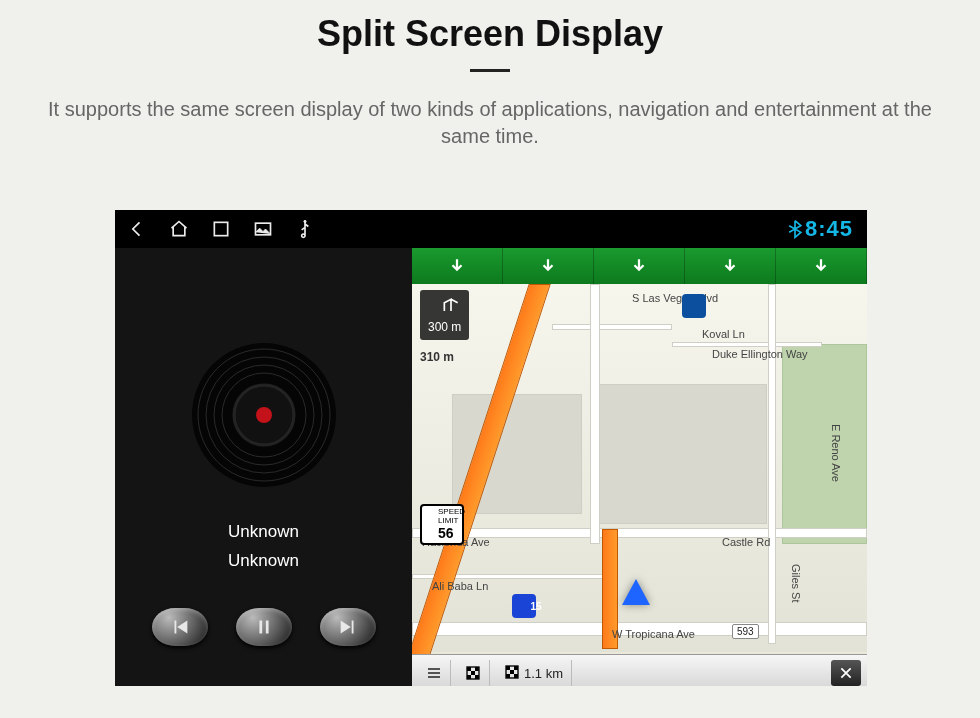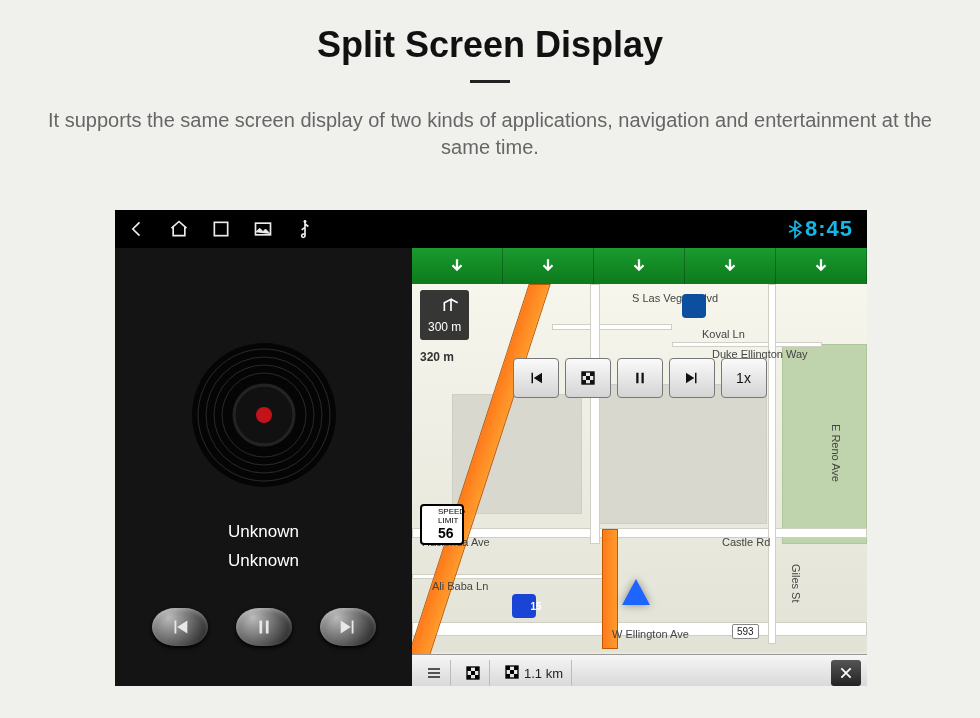--- a/index.html
+++ b/index.html
@@ -8,21 +8,21 @@
     background: #f0f0ed;
     font-family: Arial, Helvetica, sans-serif;
     overflow: hidden;
     position: relative;
   }
   .page-title {
     text-align: center;
     font-size: 36px;
     font-weight: 700;
     color: #111;
-    padding-top: 24px;
+    padding-top: 13px;
   }
   .title-underline {
     width: 40px; height: 3px; background: #222;
     margin: 14px auto 0 auto;
   }
   .page-sub {
     text-align: center;
     font-size: 20px;
     color: #666;
     margin-top: 24px;
@@ -315,73 +315,45 @@
 
         <div class="hwy" style="left:55px; top:0; width:22px; height:380px; transform:skewX(-18deg)"></div>
         <div class="hwy" style="left:190px; top:245px; width:16px; height:120px"></div>
 
         <span class="street-label" style="left:220px; top:8px">S Las Vegas Blvd</span>
         <span class="street-label" style="left:290px; top:44px">Koval Ln</span>
         <span class="street-label" style="left:300px; top:64px">Duke Ellington Way</span>
         <span class="street-label" style="left:10px; top:252px">Hacienda Ave</span>
         <span class="street-label" style="left:20px; top:296px">Ali Baba Ln</span>
         <span class="street-label" style="left:310px; top:252px">Castle Rd</span>
-        <span class="street-label" style="left:200px; top:344px">W Ellington Ave</span>
+        <span class="street-label" style="left:200px; top:344px">W Tropicana Ave</span>
         <span class="street-label v" style="left:430px; top:140px">E Reno Ave</span>
         <span class="street-label v" style="left:390px; top:280px">Giles St</span>
 
         <div class="turn-sign">
           <svg width="20" height="20" viewBox="0 0 24 24">
               <path d="M4 18V8l8-4v14M12 4l8 4" fill="none" stroke="#fff" stroke-width="2"></path>
             </svg>
           <span class="dist">300 m</span>
         </div>
-        <div class="turn-meta">320 m</div>
+        <div class="turn-meta">310 m</div>
 
         <div class="speed-sign">
           <div>SPEED</div>
           <div>LIMIT</div>
           <div class="num">56</div>
         </div>
 
         <span class="shield i15">15</span>
         <span class="shield us">
           <svg viewBox="0 0 24 24" width="14" height="14">
               <circle cx="12" cy="12" r="10" fill="#fff"></circle>
             </svg>
         </span>
 
-        <div class="nav-btns">
-          <div class="nbtn">
-              <svg viewBox="0 0 24 24">
-                <path d="M6 5h2v14H6zM20 5v14L9 12z"></path>
-              </svg>
-            </div>
-          <div class="nbtn chk">
-            <svg viewBox="0 0 24 24">
-                <rect x="3" y="3" width="18" height="18" fill="none" stroke="#000" stroke-width="2"></rect>
-              <rect x="3" y="3" width="6" height="6"></rect>
-                <rect x="15" y="3" width="6" height="6"></rect>
-              <rect x="9" y="9" width="6" height="6"></rect>
-              <rect x="3" y="15" width="6" height="6"></rect>
-                <rect x="15" y="15" width="6" height="6"></rect>
-              </svg>
-          </div>
-          <div class="nbtn">
-              <svg viewBox="0 0 24 24">
-                <path d="M7 5h3v14H7zM14 5h3v14h-3z"></path>
-              </svg>
-            </div>
-          <div class="nbtn">
-              <svg viewBox="0 0 24 24">
-                <path d="M16 5h2v14h-2zM4 5v14l11-7z"></path>
-              </svg>
-            </div>
-          <div class="nbtn">1x</div>
-        </div>
 
         <div class="cursor-arrow"></div>
 
         <span class="badge" style="left:320px; top:340px">593</span>
       </div>
 
       <div class="navbar-bot">
         <div class="seg">
           <svg width="16" height="16" viewBox="0 0 24 24">
               <path d="M3 6h18M3 12h18M3 18h18" stroke="#222" stroke-width="2"></path>

